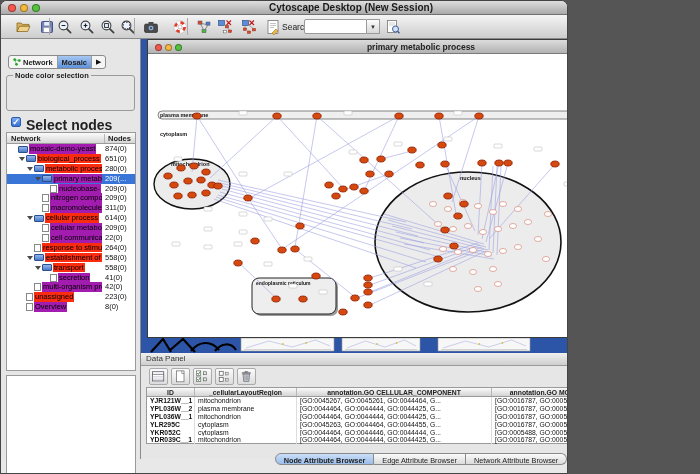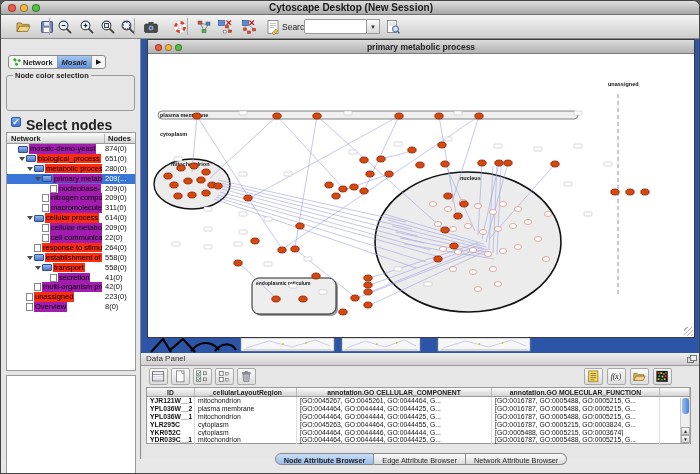--- a/index.html
+++ b/index.html
@@ -1,17 +1,17 @@
 <!DOCTYPE html>
 <html><head>
 <meta charset="utf-8">
 <style>
   html,body{margin:0;padding:0;background:#555;}
   *{box-sizing:border-box;}
-  #app{position:relative;width:700px;height:474px;font-family:"Liberation Sans",sans-serif;
+  #app{position:relative;width:568px;height:474px;font-family:"Liberation Sans",sans-serif;
        background:#e8e8e8;overflow:hidden;border-radius:7px 7px 0 0;border:1px solid #444;}
   
   .titlebar{position:absolute;left:0;top:0;width:700px;height:14px;
     background:linear-gradient(#dedede,#a9a9a9);border-bottom:1px solid #6f6f6f;}
   .titlebar .tt{position:absolute;left:0;right:0;top:1px;text-align:center;font-size:10px;font-weight:bold;color:#1a1a1a;}
   .tl{position:absolute;top:3px;width:8px;height:8px;border-radius:50%;border:1px solid rgba(0,0,0,.35);}
   .tl.red{background:#f4584c;} .tl.yel{background:#f6b73e;} .tl.grn{background:#54c23c;}
   
   .toolbar{position:absolute;left:0;top:14px;width:700px;height:24px;
     background:linear-gradient(#f4f4f4,#cdcdcd);border-bottom:1px solid #8a8a8a;}
@@ -22,21 +22,21 @@
   .search-input{position:absolute;top:4px;height:15px;width:63px;border:1px solid #9a9a9a;border-radius:2px 0 0 2px;font-size:8px;padding:0 3px;background:#fff;}
   .search-drop{position:absolute;top:4px;width:13px;height:15px;border:1px solid #9a9a9a;border-left:none;
     background:linear-gradient(#fdfdfd,#d8d8d8);font-size:6px;color:#333;text-align:center;line-height:14px;padding:0;}
   
   .cpanel{position:absolute;left:0;top:38px;width:140px;height:420px;background:#e6e6e6;border-right:1px solid #8a8a8a;}
   .phead{position:relative;height:13px;background:linear-gradient(#f0f0f0,#cfcfcf);border-bottom:1px solid #9a9a9a;
     font-size:8px;color:#333;padding:1px 0 0 5px;}
   .float-ico{position:absolute;right:4px;top:2px;width:10px;height:9px;}
   .cp-tabs{position:absolute;left:7px;top:16px;height:14px;display:flex;border:1px solid #8a8a8a;border-radius:3px;overflow:hidden;background:#f5f5f5;}
   .cp-tab{font-size:7.5px;font-weight:bold;color:#222;padding:2px 4px 0 4px;border-right:1px solid #9a9a9a;white-space:nowrap;}
-  .cp-tab.sel{background:linear-gradient(#a7c6f2,#5e92dc);font-style:italic;}
+  .cp-tab.sel{background:linear-gradient(#a7c6f2,#5e92dc);}
   .cp-tab .glyph{display:inline-block;vertical-align:-1px;margin-right:2px;}
   .cp-tab-arrow{font-size:7px;padding:2px 4px 0 4px;color:#111;}
   .groupbox{position:absolute;left:5px;top:36px;width:129px;height:36px;border:1px solid #9a9a9a;border-radius:3px;}
   .grouplab{position:absolute;left:6px;top:-5px;background:#e6e6e6;font-size:7.5px;font-weight:bold;padding:0 2px;color:#222;}
   .combo{position:absolute;left:7px;top:11px;width:114px;height:15px;background:#fff;border:1px solid #9a9a9a;border-radius:3px;font-size:8px;padding:2px 0 0 8px;}
   .combo .steppers{position:absolute;right:1px;top:1px;width:12px;height:11px;border-radius:2px;
     background:linear-gradient(#8cb2ee,#3a6fce);color:#fff;font-size:5px;line-height:5.5px;text-align:center;}
   .chkrow{position:absolute;left:10px;top:78px;height:12px;font-size:14px;font-weight:bold;color:#222;}
   .chk{position:absolute;left:0;top:0;width:10px;height:10px;border-radius:2px;border:1px solid #2a5aa8;
     background:linear-gradient(#7cabf0,#3a72d4);color:#fff;font-size:9px;line-height:9px;text-align:center;}

